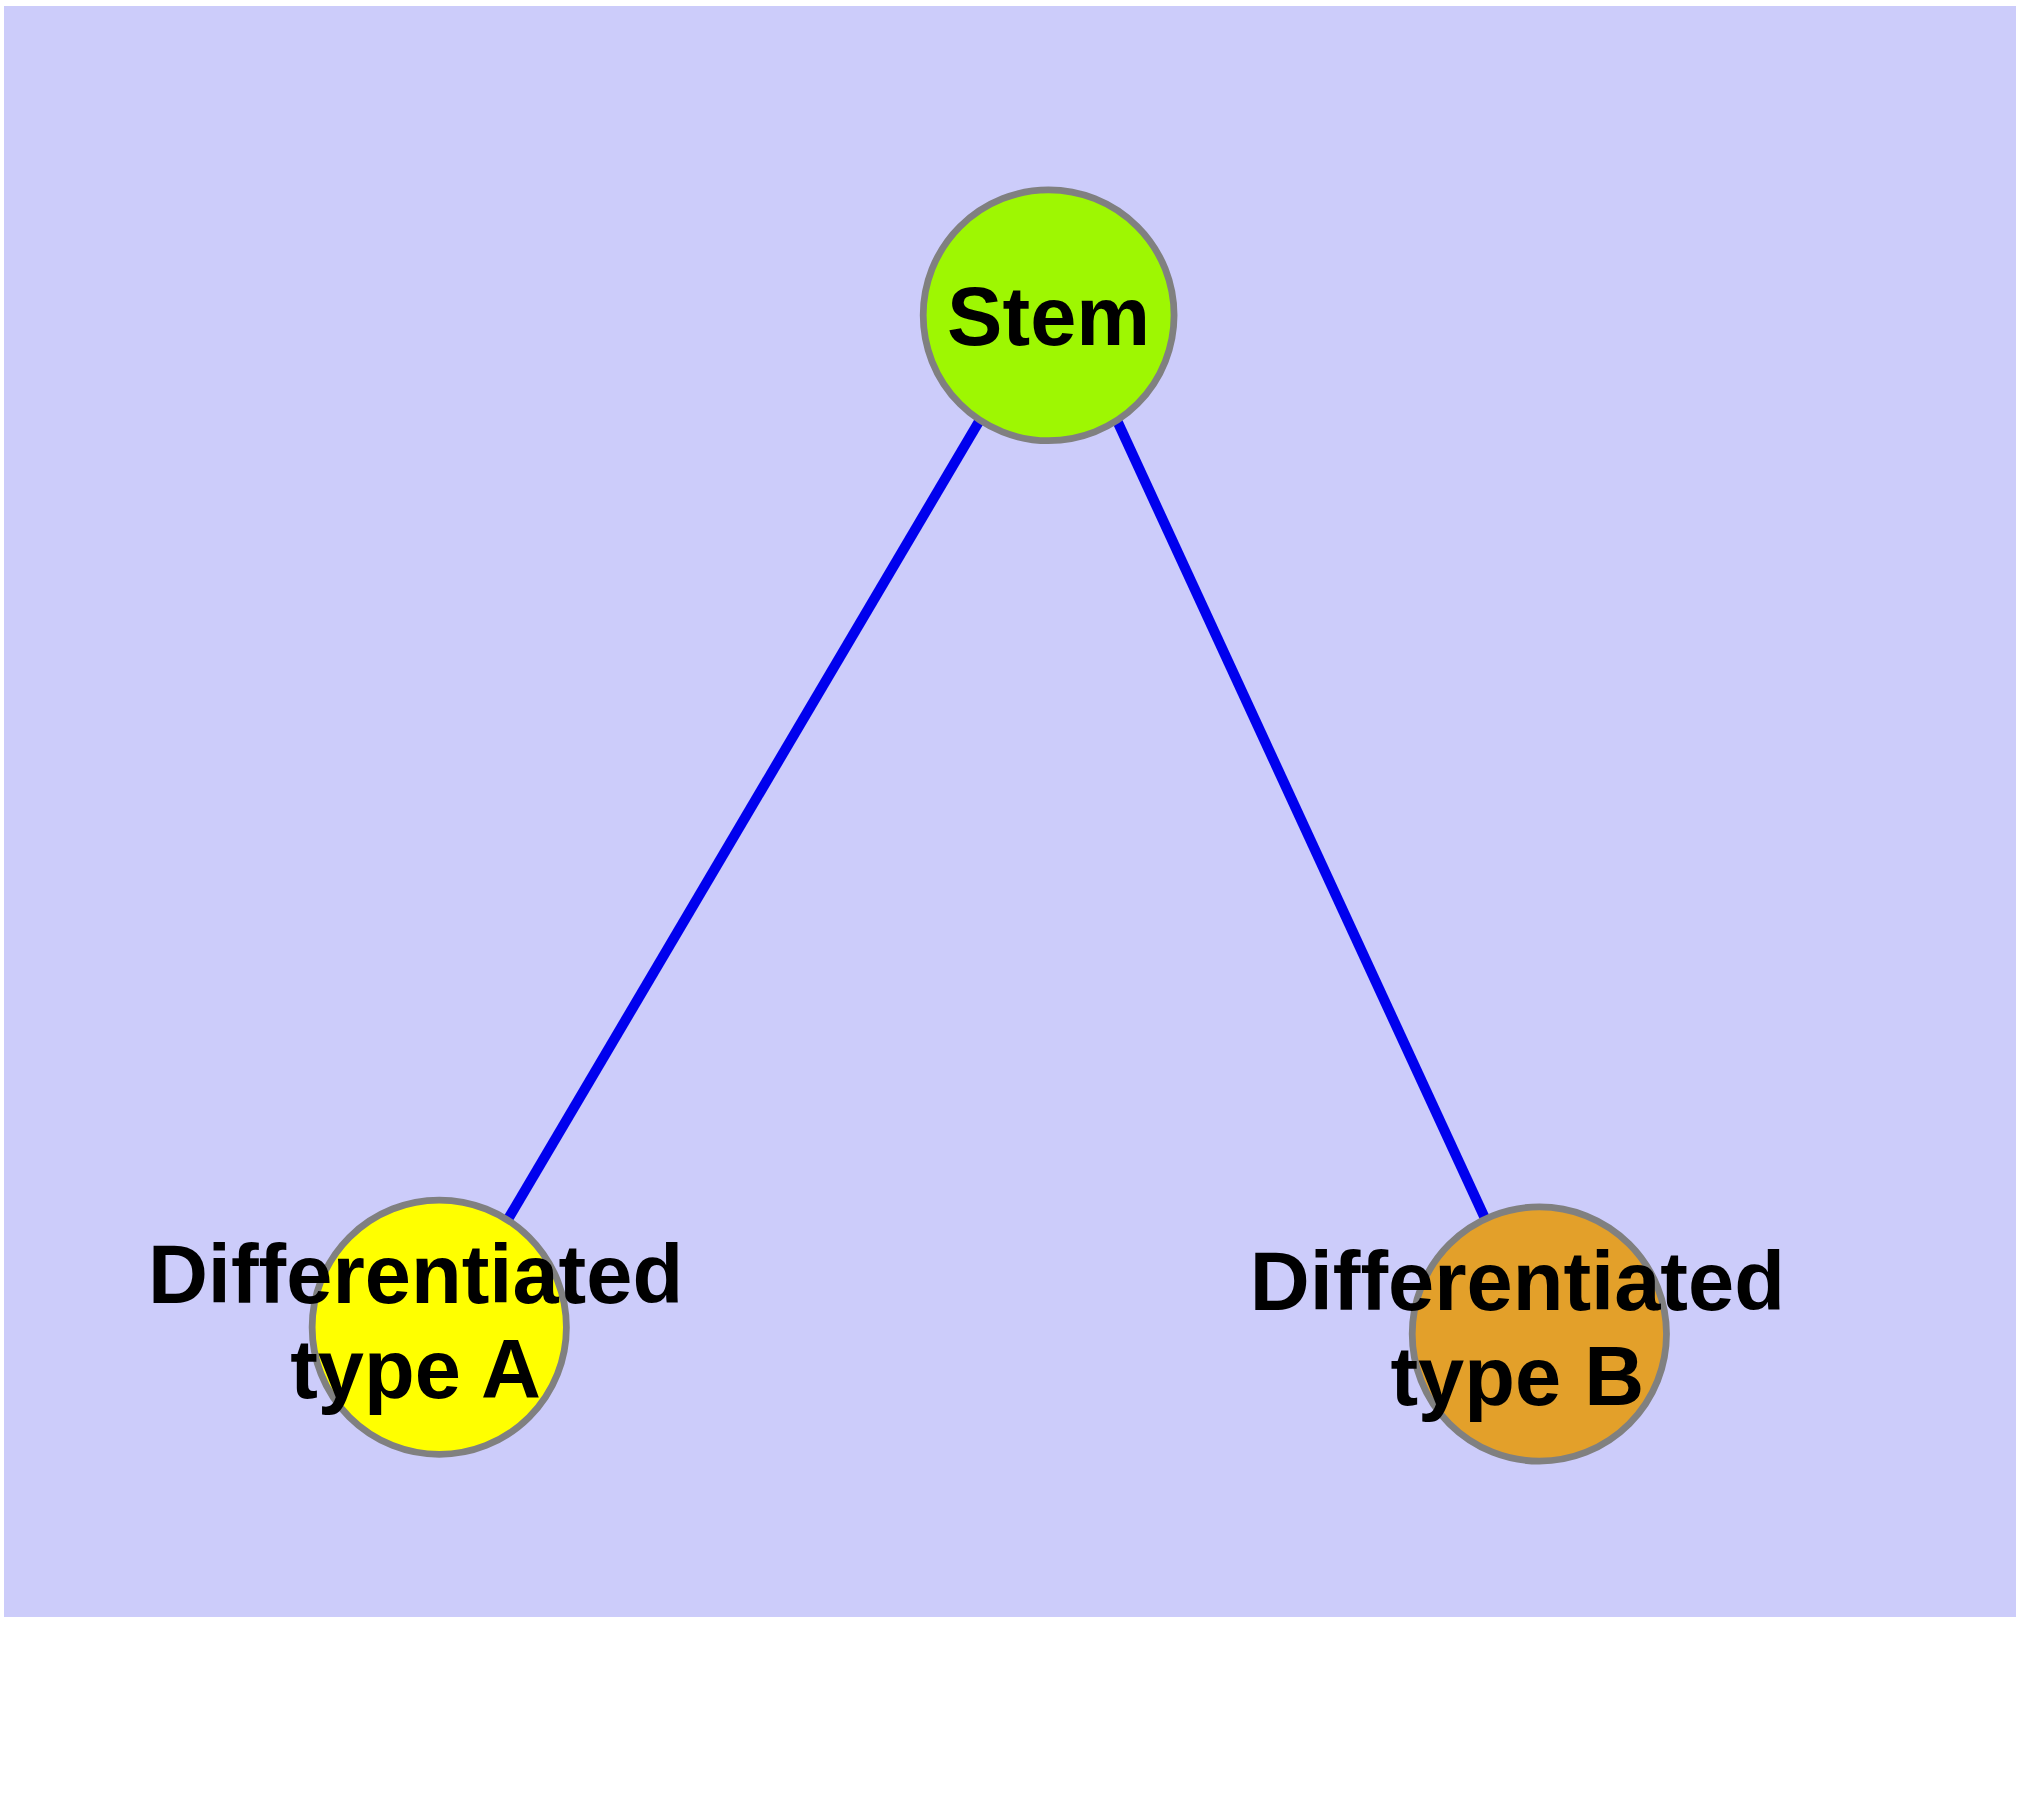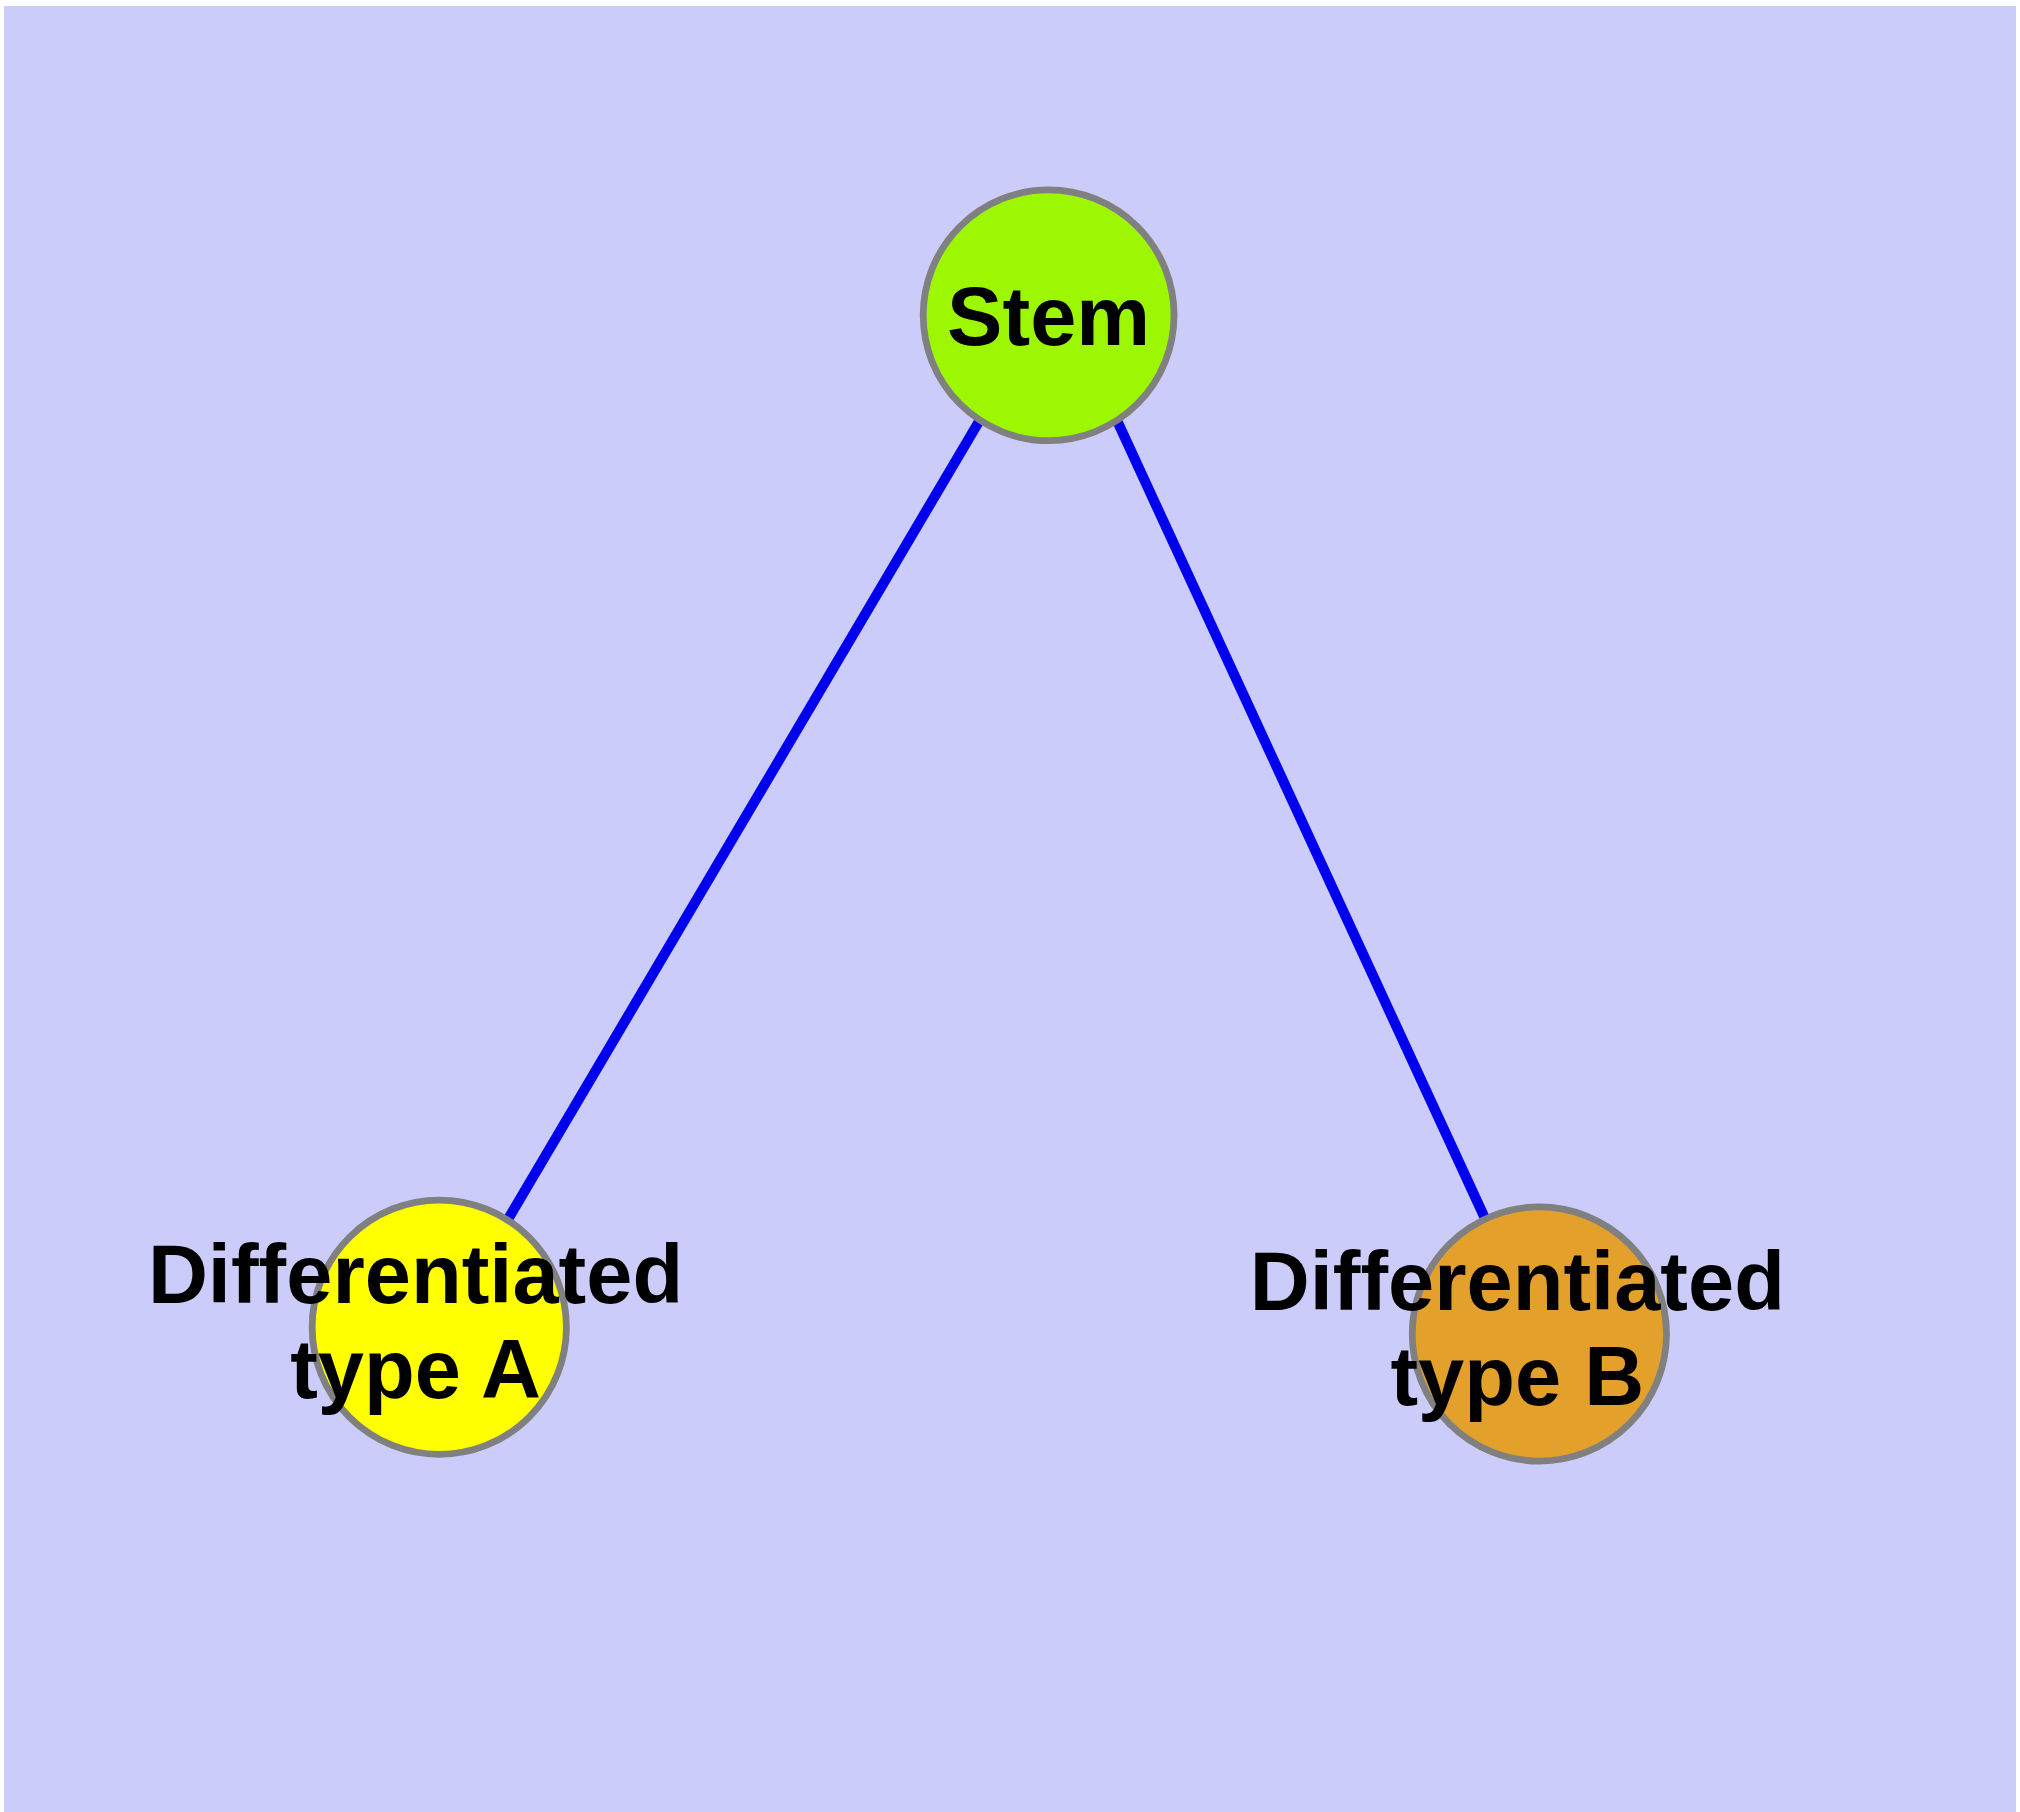--- a/index.html
+++ b/index.html
@@ -3,21 +3,21 @@
 <meta charset="utf-8">
 <style>
   html, body {
     margin: 0;
     padding: 0;
     background: #ffffff;
   }
   #canvas {
     position: relative;
     width: 2021px;
-    height: 1812px;
+    height: 1617px;
     background: #ffffff;
     overflow: hidden;
     font-family: "Liberation Sans", sans-serif;
   }
   #plot-background {
     position: absolute;
     left: 4.2px;
     top: 6px;
     width: 2012px;
     height: 1806px;

